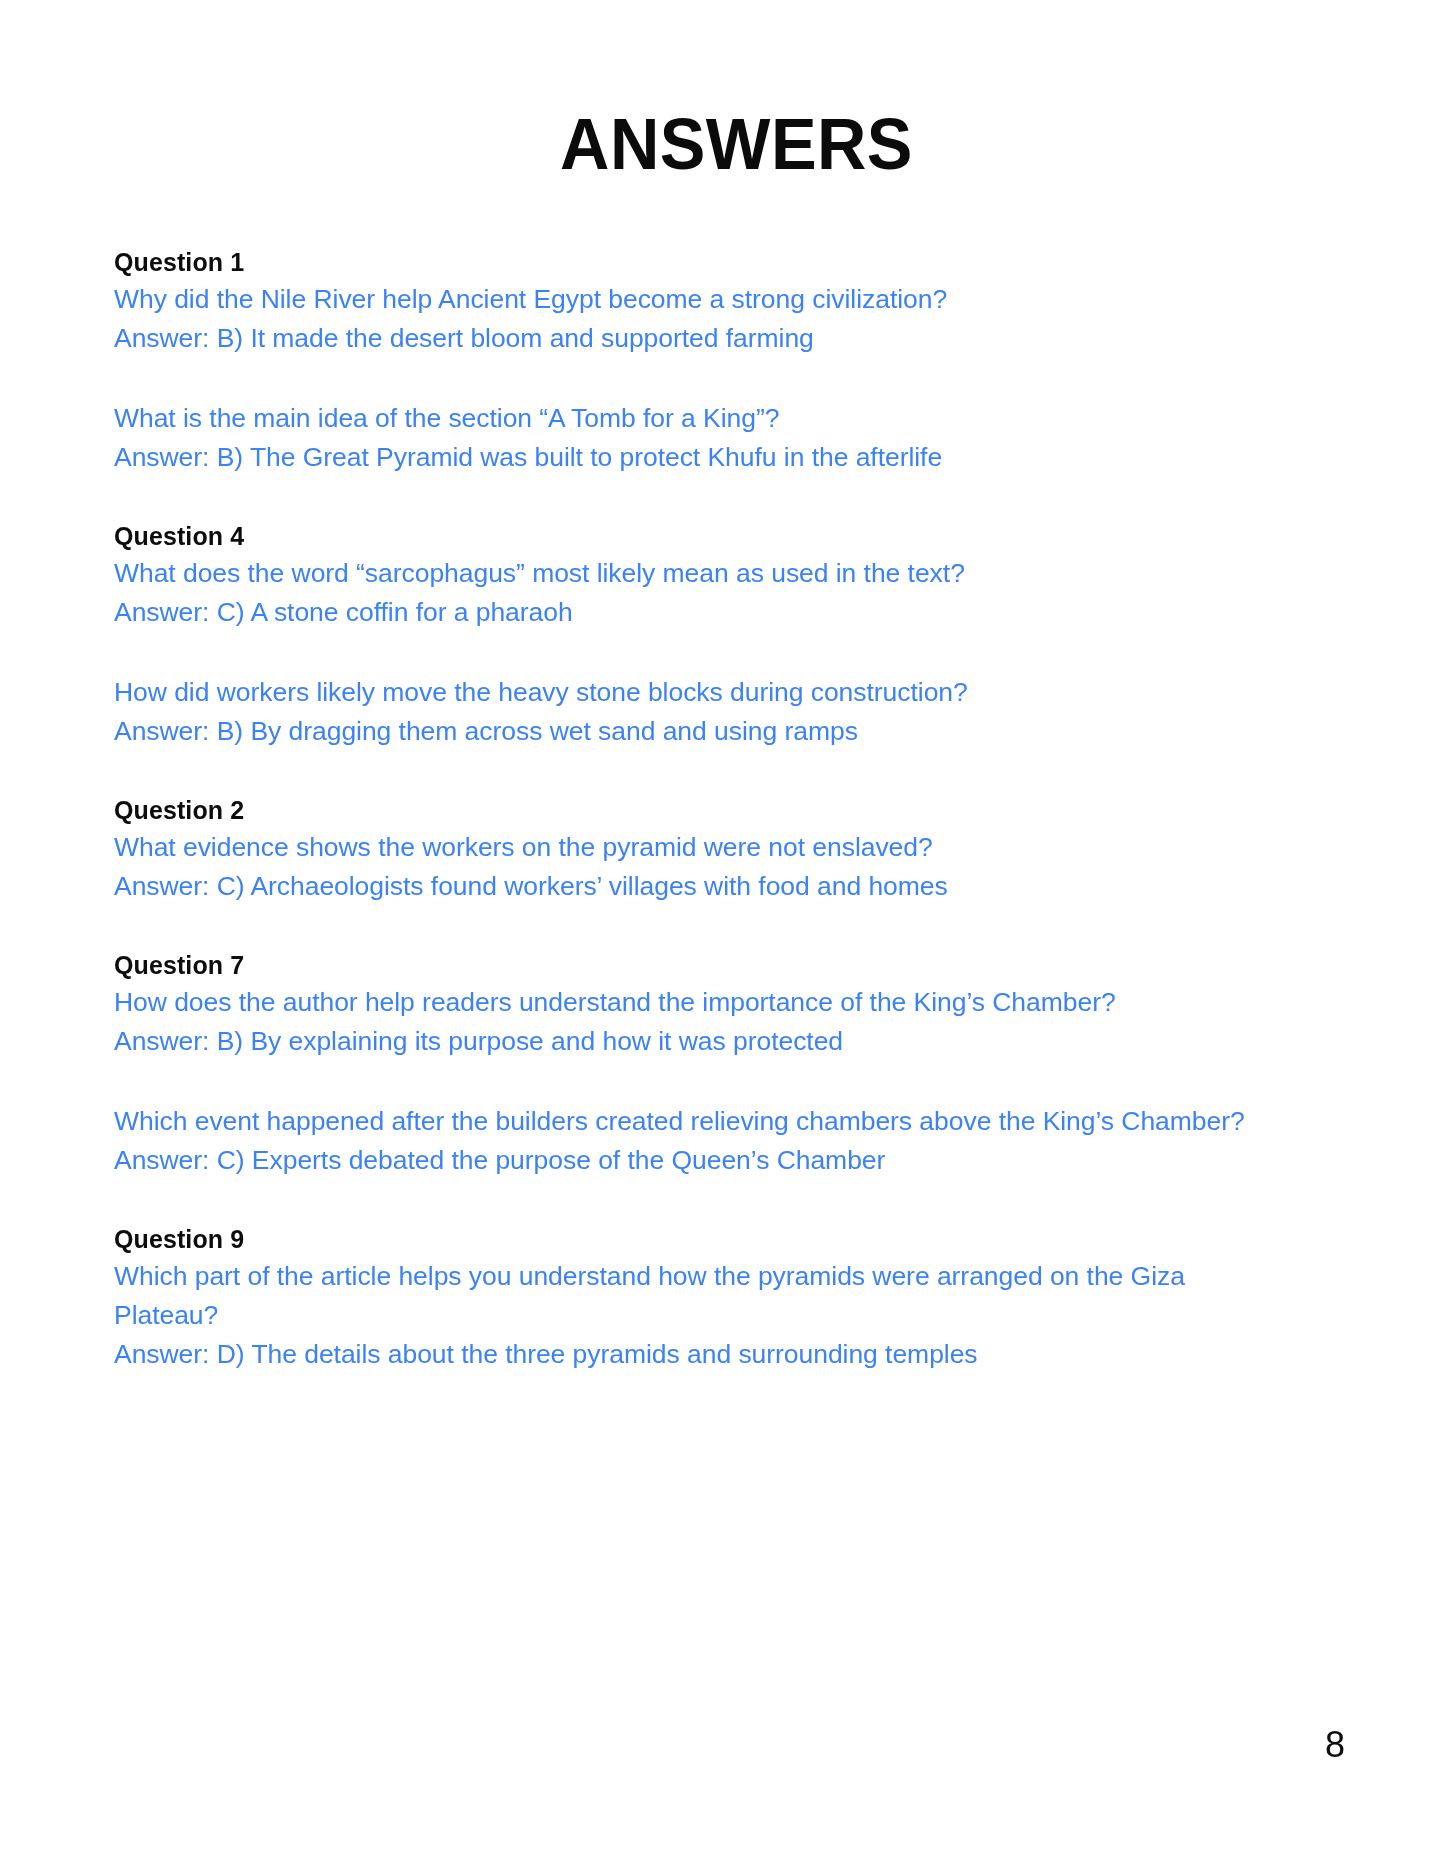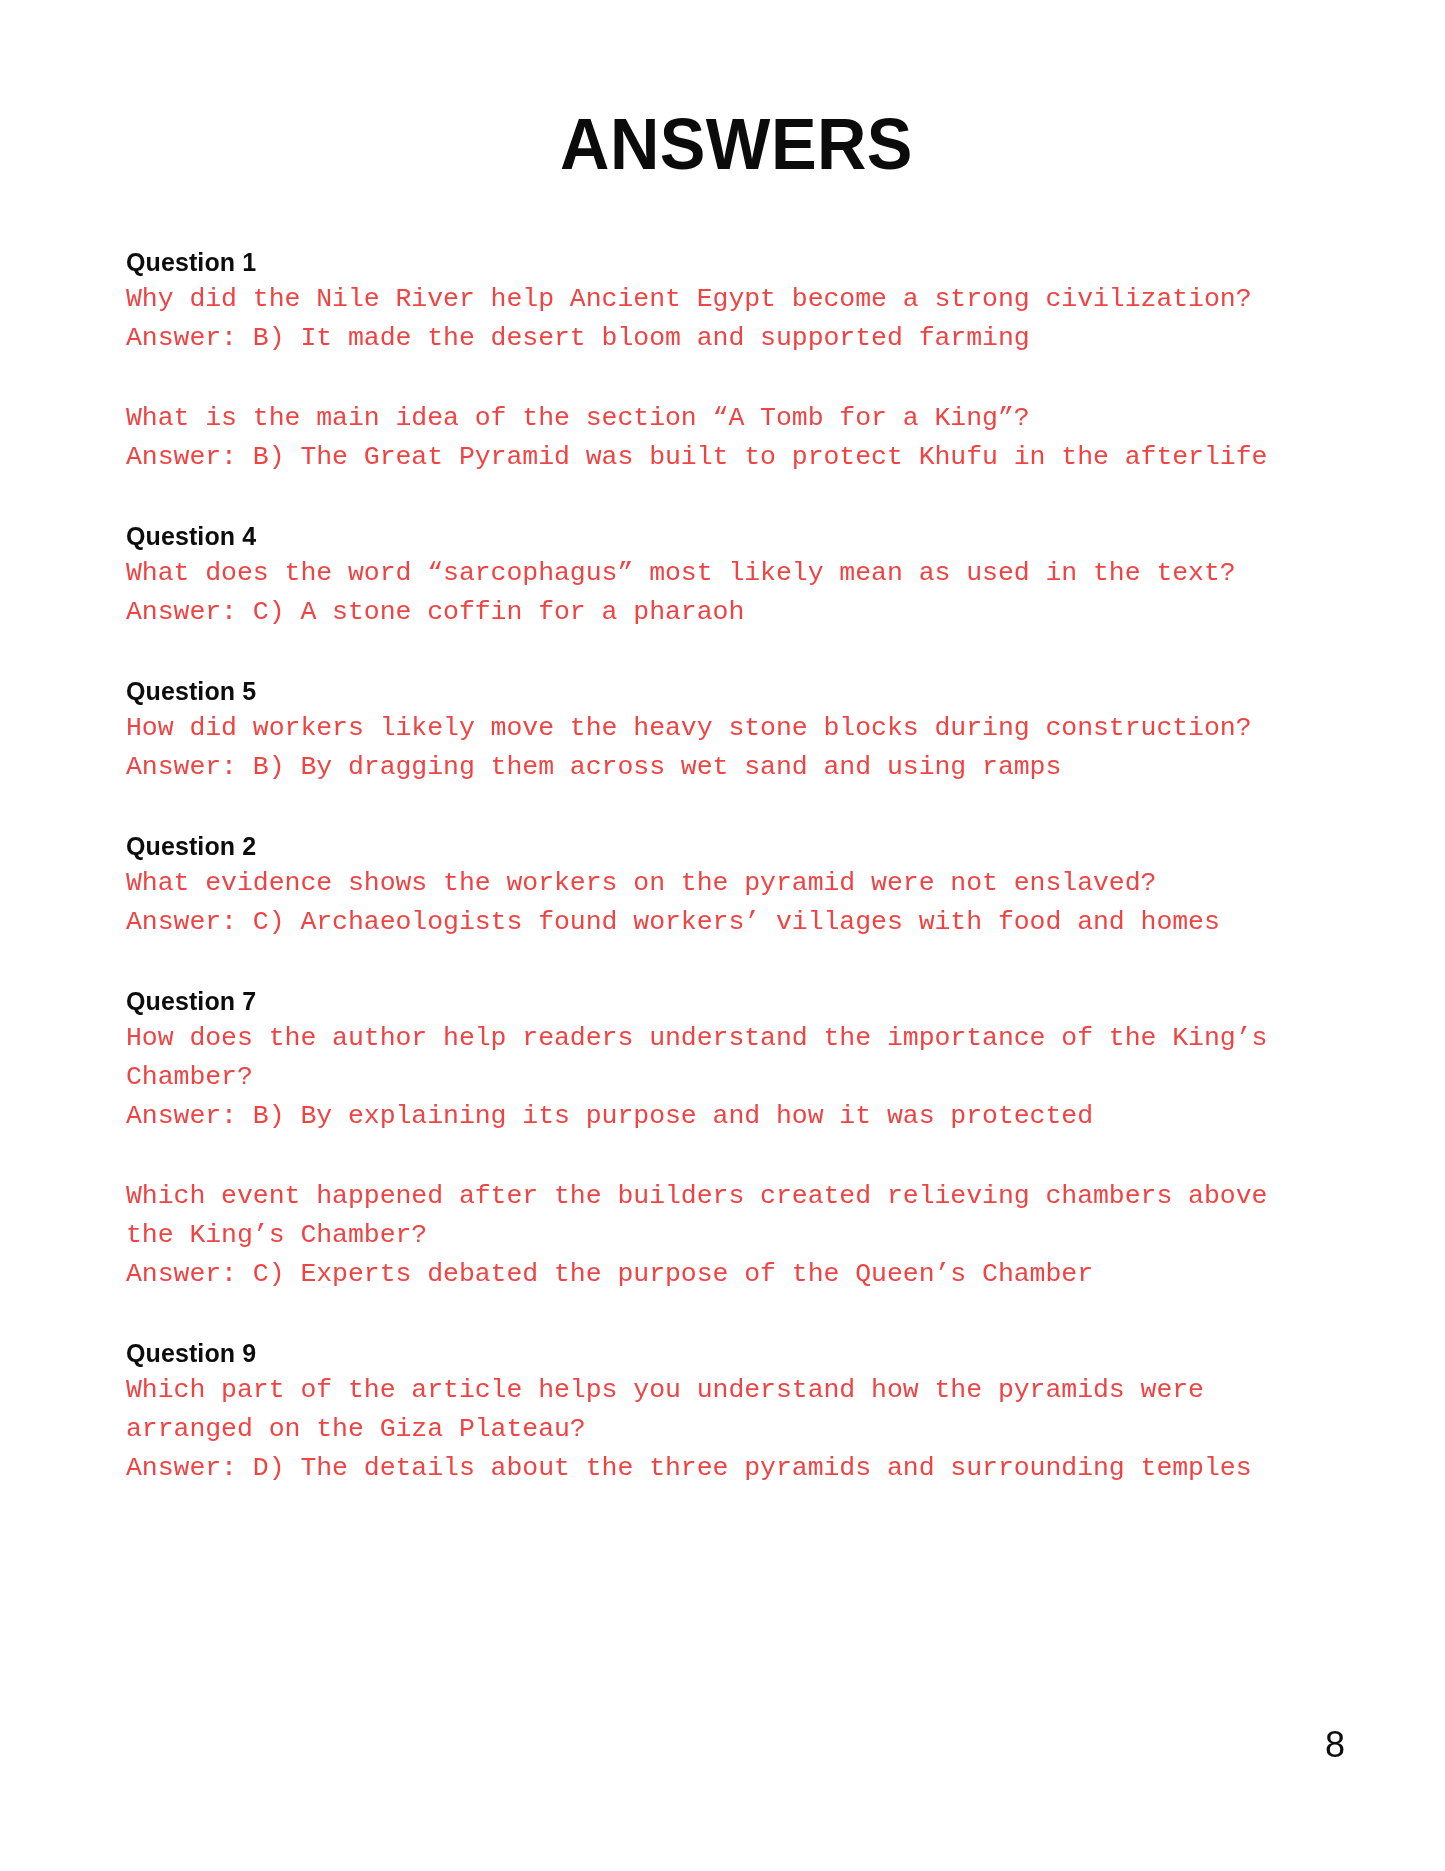--- a/index.html
+++ b/index.html
@@ -32,21 +32,21 @@
     text-align: center;
     color: #0b0b0b;
     margin: 0;
     padding-top: 108px;
     padding-bottom: 0;
     transform: scaleX(0.95);
   }
 
   .content {
     position: absolute;
-    left: 126px;
+    left: 114px;
     top: 244px;
     width: 1200px;
   }
 
   .qa-block {
     margin: 0 0 41px 0;
   }
 
   .qa-block:last-of-type {
     margin-bottom: 16px;
@@ -58,23 +58,22 @@
     line-height: 36px;
     color: #0d0d0d;
     letter-spacing: 0.1px;
   }
 
   .q-text,
   .a-text {
     font-weight: 400;
     font-size: 26.5px;
     line-height: 39px;
-    color: #ef4444;
+    color: #3b82f6;
     letter-spacing: -0.05px;
-    font-family: Liberation Mono, monospace;
   }
 
   .q-text {
     max-width: 1175px;
   }
 
   .page-number {
     position: absolute;
     right: 100px;
     bottom: 108px;
@@ -105,21 +104,20 @@
     </div>
 
 
     <div class="qa-block">
       <div class="q-label">Question 4</div>
       <div class="q-text">What does the word “sarcophagus” most likely mean as used in the text?</div>
       <div class="a-text">Answer: C) A stone coffin for a pharaoh</div>
     </div>
 
     <div class="qa-block">
-      <div class="q-label">Question 5</div>
       <div class="q-text">How did workers likely move the heavy stone blocks during construction?</div>
       <div class="a-text">Answer: B) By dragging them across wet sand and using ramps</div>
     </div>
 
     <div class="qa-block">
       <div class="q-label">Question 2</div>
       <div class="q-text">What evidence shows the workers on the pyramid were not enslaved?</div>
       <div class="a-text">Answer: C) Archaeologists found workers’ villages with food and homes</div>
     </div>
 

